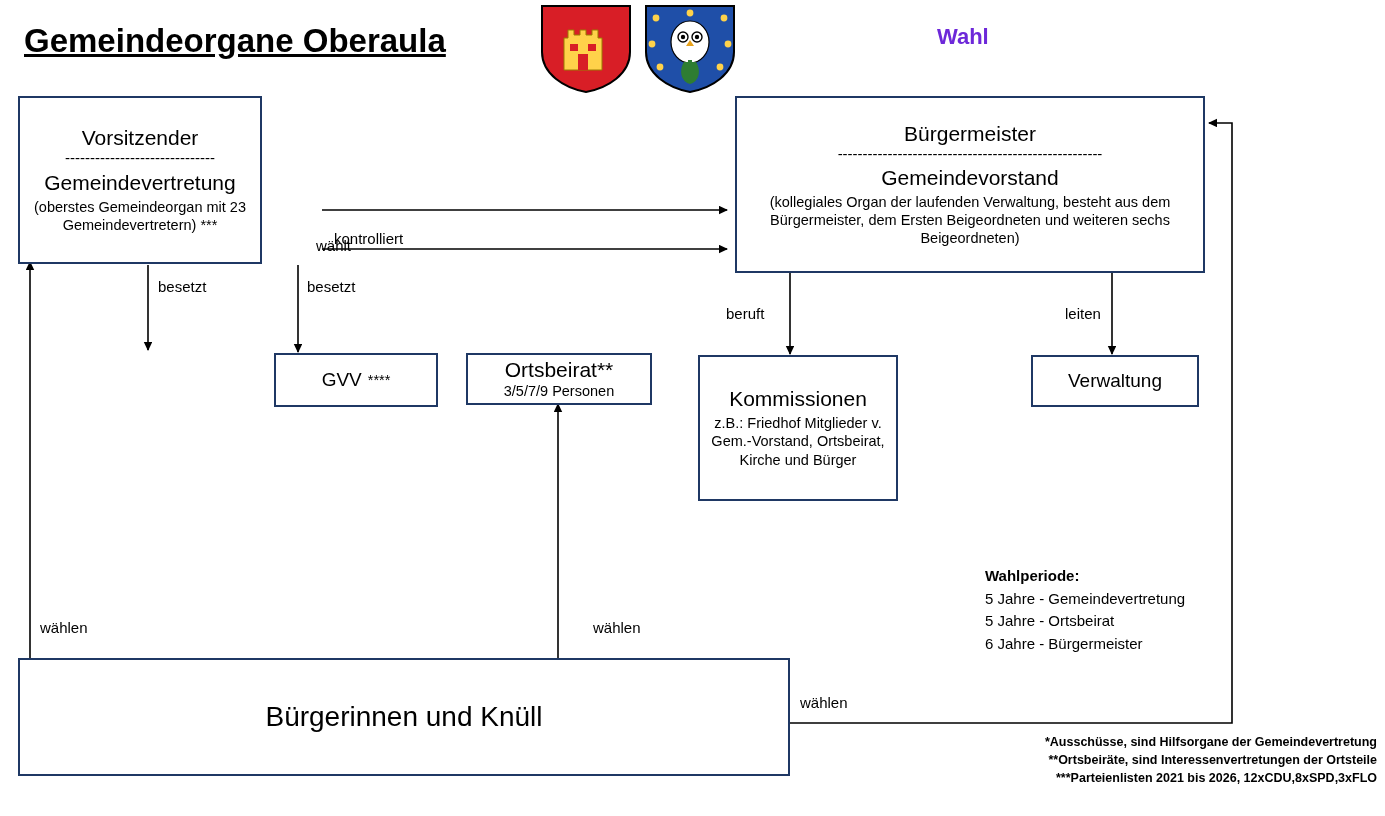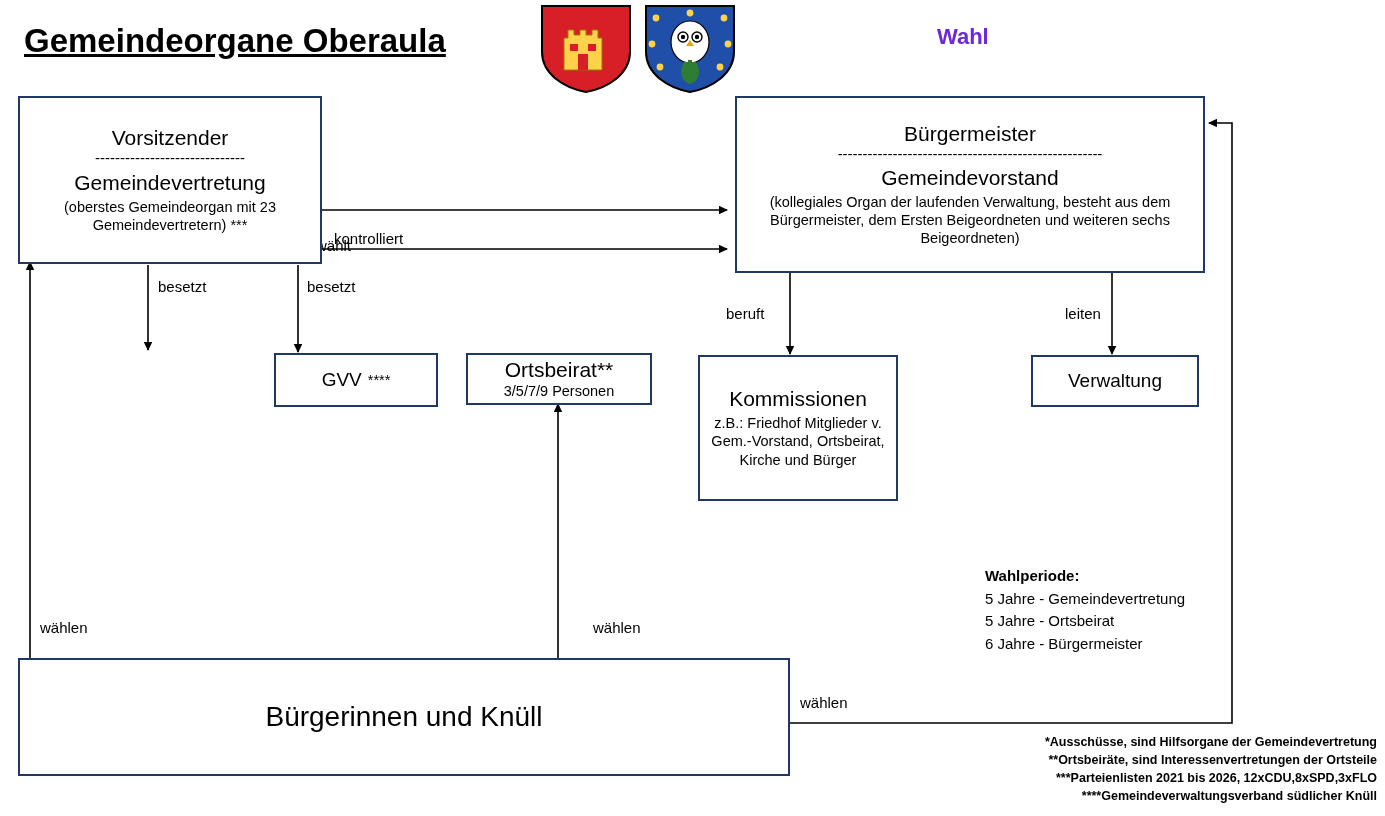--- a/index.html
+++ b/index.html
@@ -161,21 +161,21 @@
   <div class="edge-label" style="left:316px; top:191px;margin-top:46px;">wählt</div>
   <div class="edge-label" style="left:334px; top:230px;">kontrolliert</div>
   <div class="edge-label" style="left:158px; top:278px;">besetzt</div>
   <div class="edge-label" style="left:307px; top:278px;">besetzt</div>
   <div class="edge-label" style="left:726px; top:305px;">beruft</div>
   <div class="edge-label" style="left:1065px; top:305px;">leiten</div>
   <div class="edge-label" style="left:40px; top:619px;">wählen</div>
   <div class="edge-label" style="left:593px; top:619px;">wählen</div>
   <div class="edge-label" style="left:800px; top:694px;">wählen</div>
 
-  <div class="box" style="left:18px; top:96px; width:304px; height:168px; padding:6px 8px;">
+  <div class="box" style="left:18px; top:96px; width:244px; height:168px; padding:6px 8px;">
     <div class="big">Vorsitzender</div>
     <div class="dashes">------------------------------</div>
     <div class="big" style="margin-top:4px;">Gemeindevertretung</div>
     <div class="small" style="margin-top:3px;">(oberstes Gemeindeorgan mit 23 Gemeindevertretern) ***</div>
   </div>
 
   <div class="box" style="left:735px; top:96px; width:470px; height:177px; padding:6px 12px;">
     <div class="big">Bürgermeister</div>
     <div class="dashes">-----------------------------------------------------</div>
     <div class="big" style="margin-top:4px;">Gemeindevorstand</div>
@@ -210,16 +210,15 @@
     <div class="hd">Wahlperiode:</div>
     <div>5 Jahre - Gemeindevertretung</div>
     <div>5 Jahre - Ortsbeirat</div>
     <div>6 Jahre - Bürgermeister</div>
   </div>
 
   <div class="footnotes" style="top:733px;">
     <div>*Ausschüsse, sind Hilfsorgane der Gemeindevertretung</div>
     <div>**Ortsbeiräte, sind Interessenvertretungen der Ortsteile</div>
     <div>***Parteienlisten 2021 bis 2026, 12xCDU,8xSPD,3xFLO</div>
-    <div>****Gemeindeverwaltungsverband südlicher Knüll</div>
   </div>
 
 </div>
 
 </body></html>

